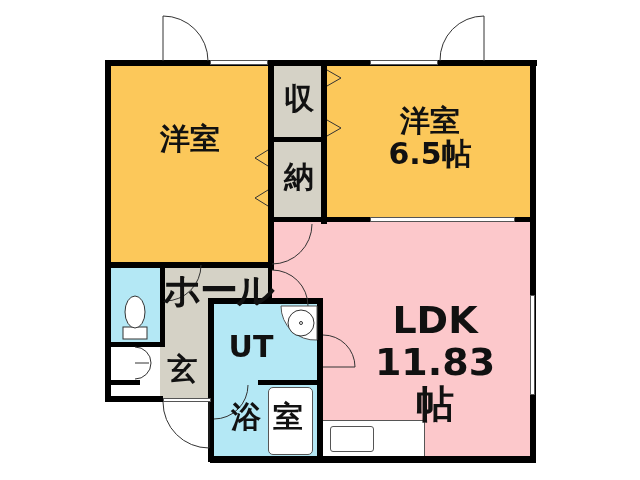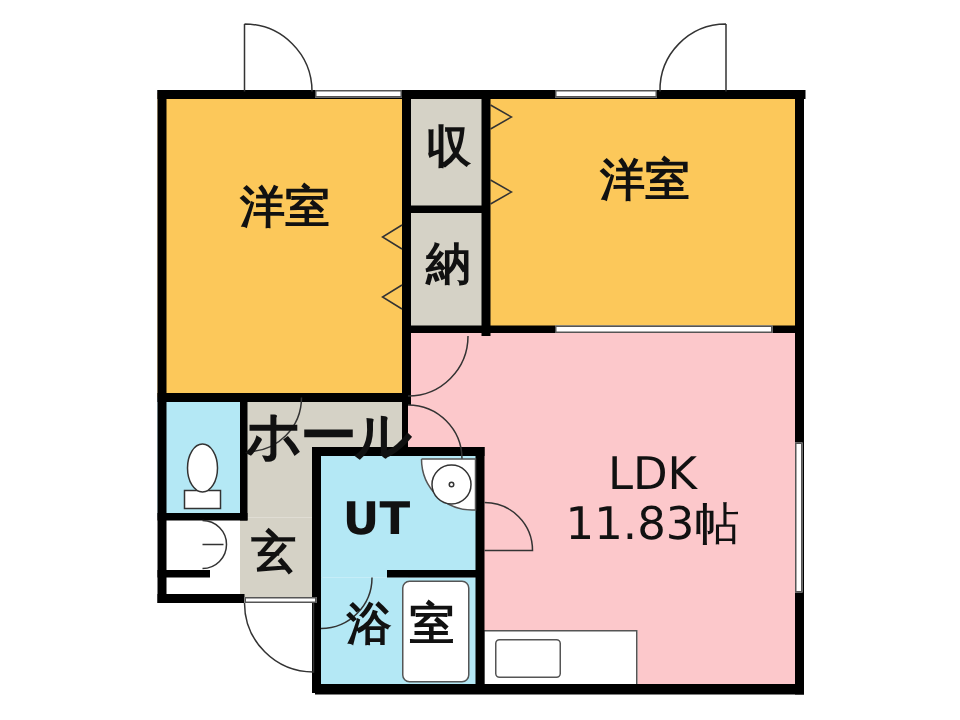--- a/index.html
+++ b/index.html
@@ -97,24 +97,25 @@
   <path d="M0 0 L36 0 L36 34 A34 34 0 0 1 0 0" fill="#fff" stroke="#555"></path>
   <circle cx="20" cy="17" r="13" fill="#fff" stroke="#333"></circle>
   <circle cx="20" cy="17" r="1.5" fill="none" stroke="#333"></circle>
 </svg>
 
 <div class="label" style="left:125px;top:122px;width:130px;font-size:30px;">
   <div>洋室</div>
 </div>
 <div class="label" style="left:355px;top:104px;width:150px;font-size:30px;">
   <div>洋室</div>
+  <div>6.5帖</div>
 </div>
 <div class="label" style="left:274px;top:82px;width:50px;font-size:30px;">収</div>
 <div class="label" style="left:274px;top:160px;width:50px;font-size:30px;">納</div>
 <div class="label" style="left:162px;top:270px;width:112px;font-size:38px;letter-spacing:-2px;">ホール</div>
 <div class="label" style="left:160px;top:352px;width:45px;font-size:30px;">玄</div>
 <div class="label" style="left:216px;top:330px;width:70px;font-size:30px;">UT</div>
 <div class="label" style="left:226px;top:400px;width:40px;font-size:30px;">浴</div>
 <div class="label" style="left:266px;top:400px;width:44px;font-size:30px;">室</div>
-<div class="label" style="left:360px;top:300px;width:150px;font-size:30px;font-weight:normal;">
+<div class="label" style="left:360px;top:300px;width:150px;font-size:38px;font-weight:bold;">
   <div>LDK</div>
   <div>11.83帖</div>
 </div>
 
 </body></html>

